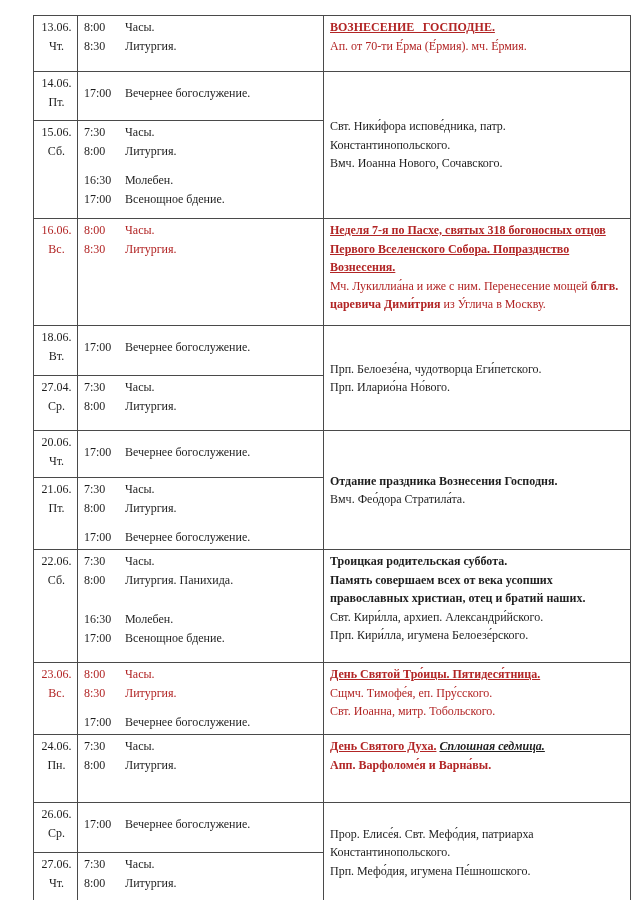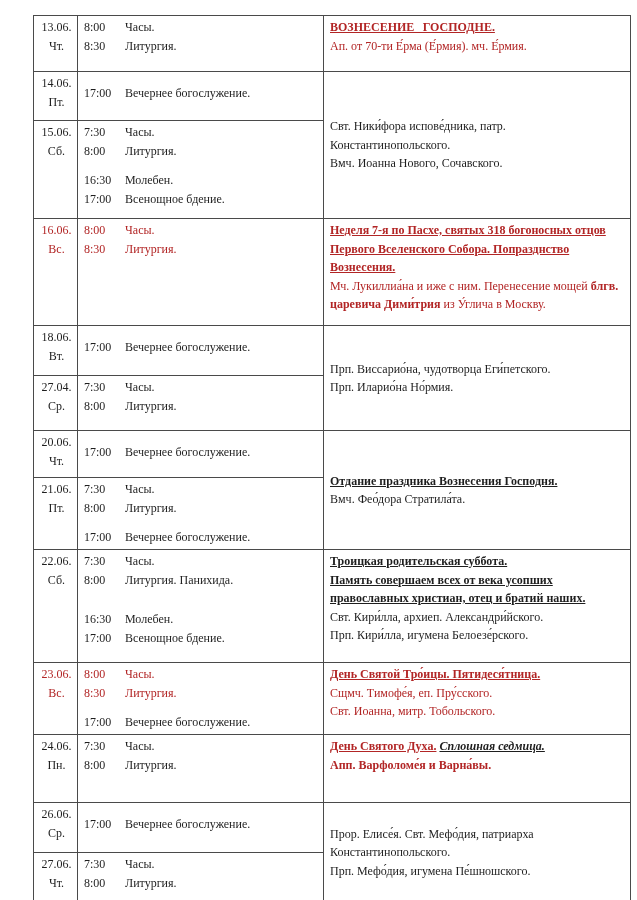--- a/index.html
+++ b/index.html
@@ -53,21 +53,21 @@
   .line .time{flex:0 0 41px;}
   .line.blank{height:10px;line-height:10px;}
   .line.red{color:var(--red);}
 
   td.note{line-height:18.5px;padding-left:7px;padding-right:5px;}
   td.note.middle{vertical-align:middle;}
   .para{margin:0;}
 
   .s-plain{color:var(--ink);}
   .s-bold{color:var(--ink);font-weight:normal;}
-  .s-bold-underline{color:var(--ink);font-weight:bold;text-decoration:underline;}
+  .s-bold-underline{color:var(--ink);font-weight:bold;}
   .s-bold-italic-underline{color:var(--ink);font-weight:bold;font-style:italic;text-decoration:underline;}
   .s-red{color:var(--red);}
   .s-red-bold{color:var(--red);font-weight:bold;}
   .s-red-bold-underline{color:var(--red);font-weight:bold;text-decoration:underline;}
   .spread{word-spacing:0.45em;}
 </style>
 </head>
 <body>
 
 <div class="sheet">
@@ -175,22 +175,22 @@
             <div class="line blank">
               <span class="time"></span>
               <span class="svc"></span>
             </div>
             <div class="line">
               <span class="time">17:00</span>
               <span class="svc">Вечернее богослужение.</span>
             </div>
           </td>
           <td class="note middle" rowspan="2">
-            <div class="para"><span class="s-plain">Прп. Виссарио́на, чудотворца Еги́петского.</span></div>
-            <div class="para"><span class="s-plain">Прп. Иларио́на Но́рмия.</span></div>
+            <div class="para"><span class="s-plain">Прп. Белоезе́на, чудотворца Еги́петского.</span></div>
+            <div class="para"><span class="s-plain">Прп. Иларио́на Но́вого.</span></div>
           </td>
         </tr>
         <tr>
           <td class="date">
             <div>27.04.</div>
             <div>Ср.</div>
           </td>
           <td class="sched">
             <div class="line">
               <span class="time">7:30</span>

